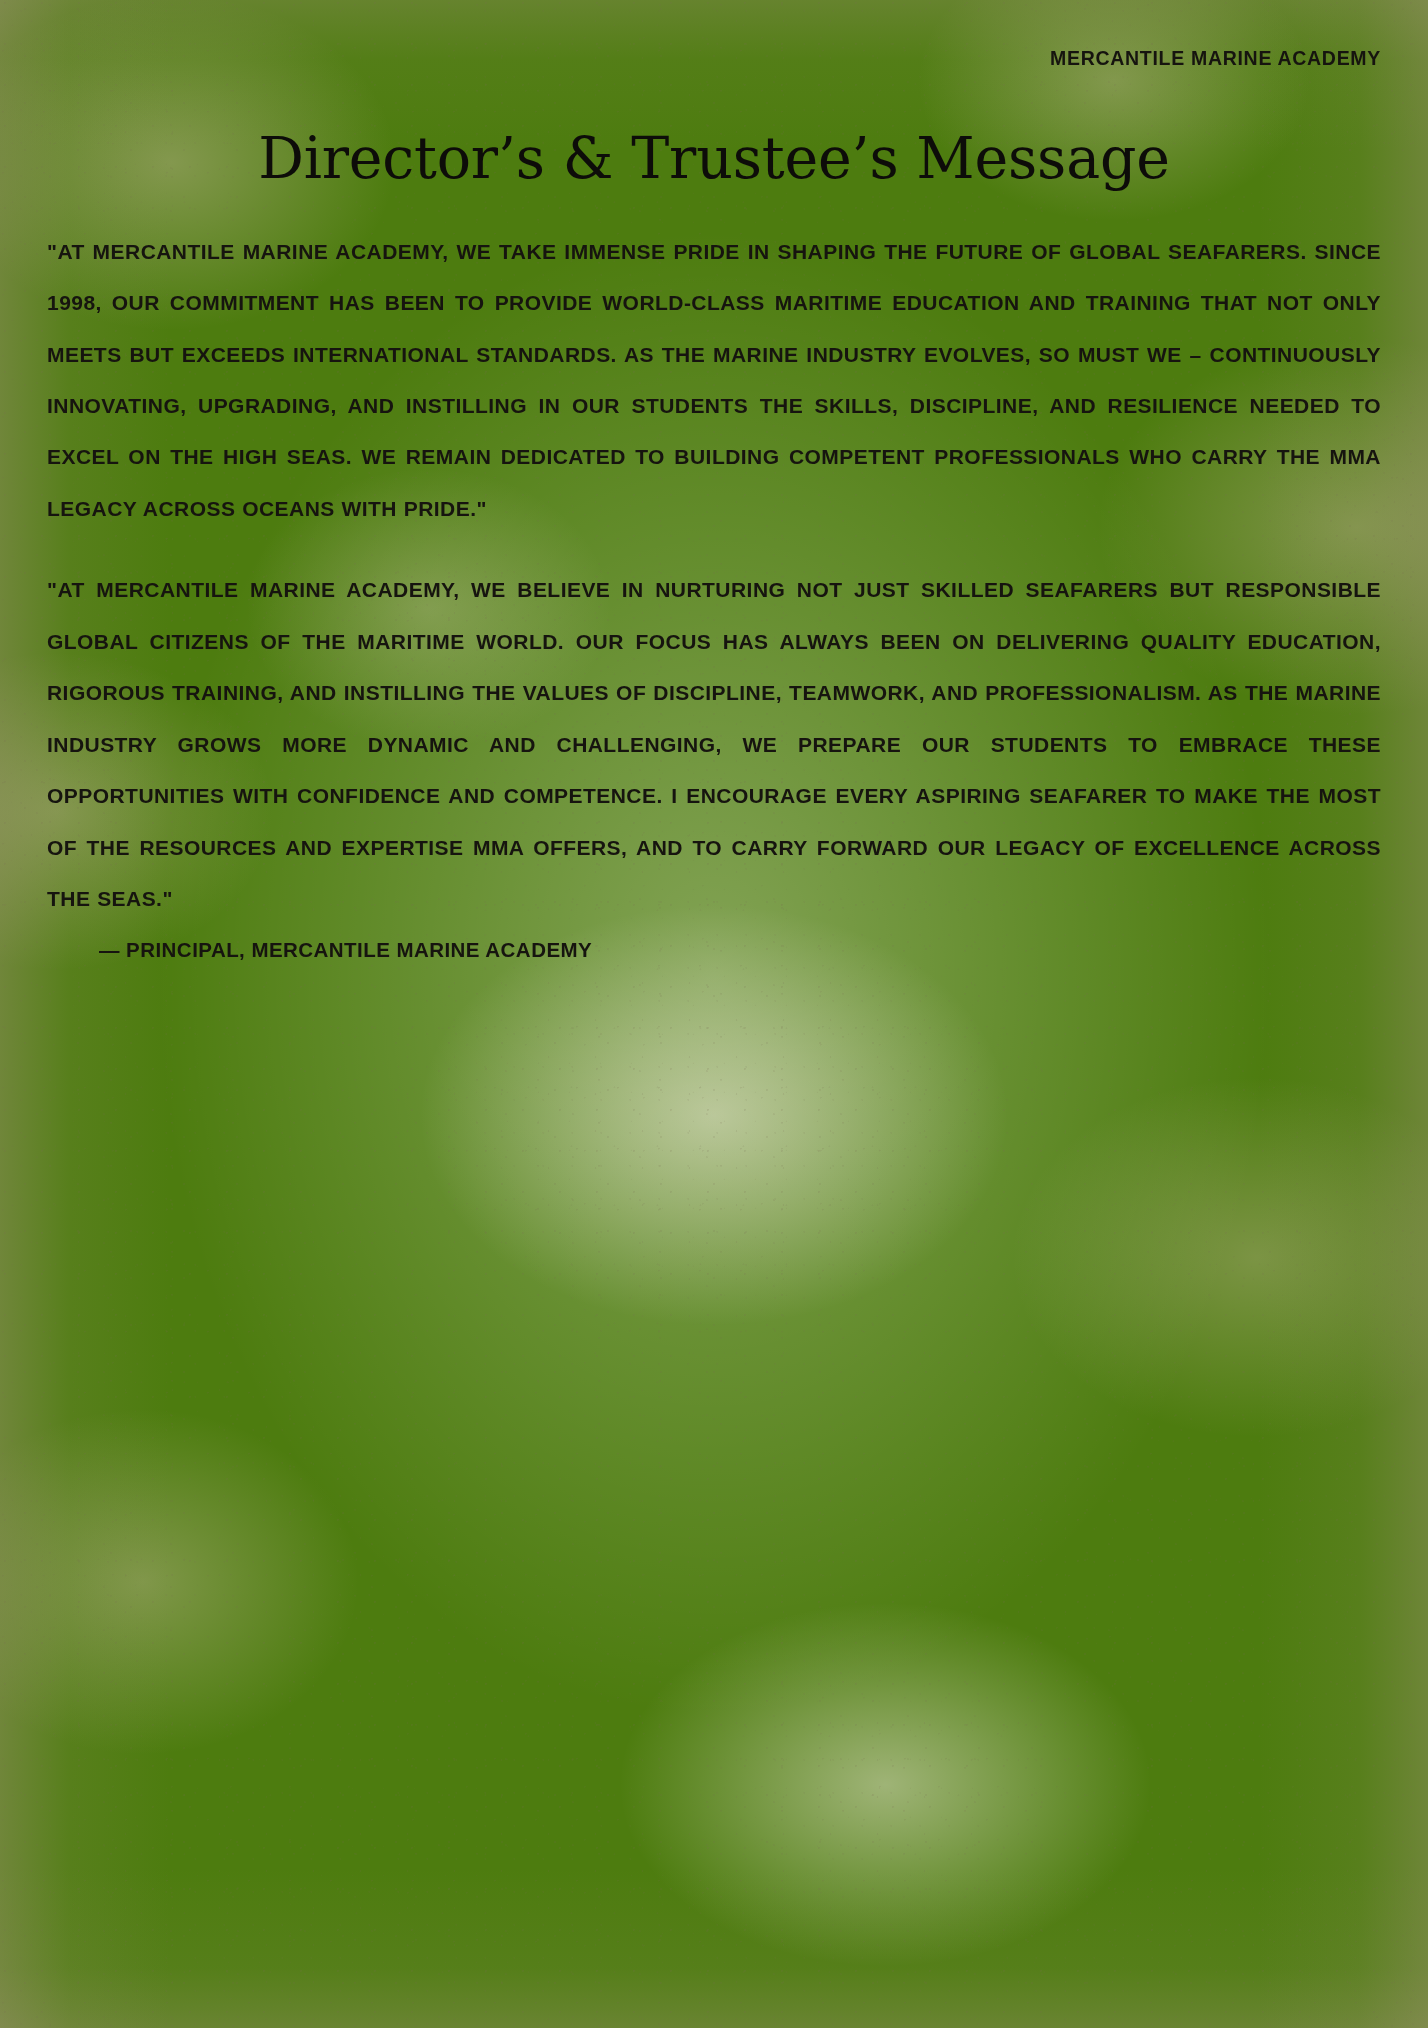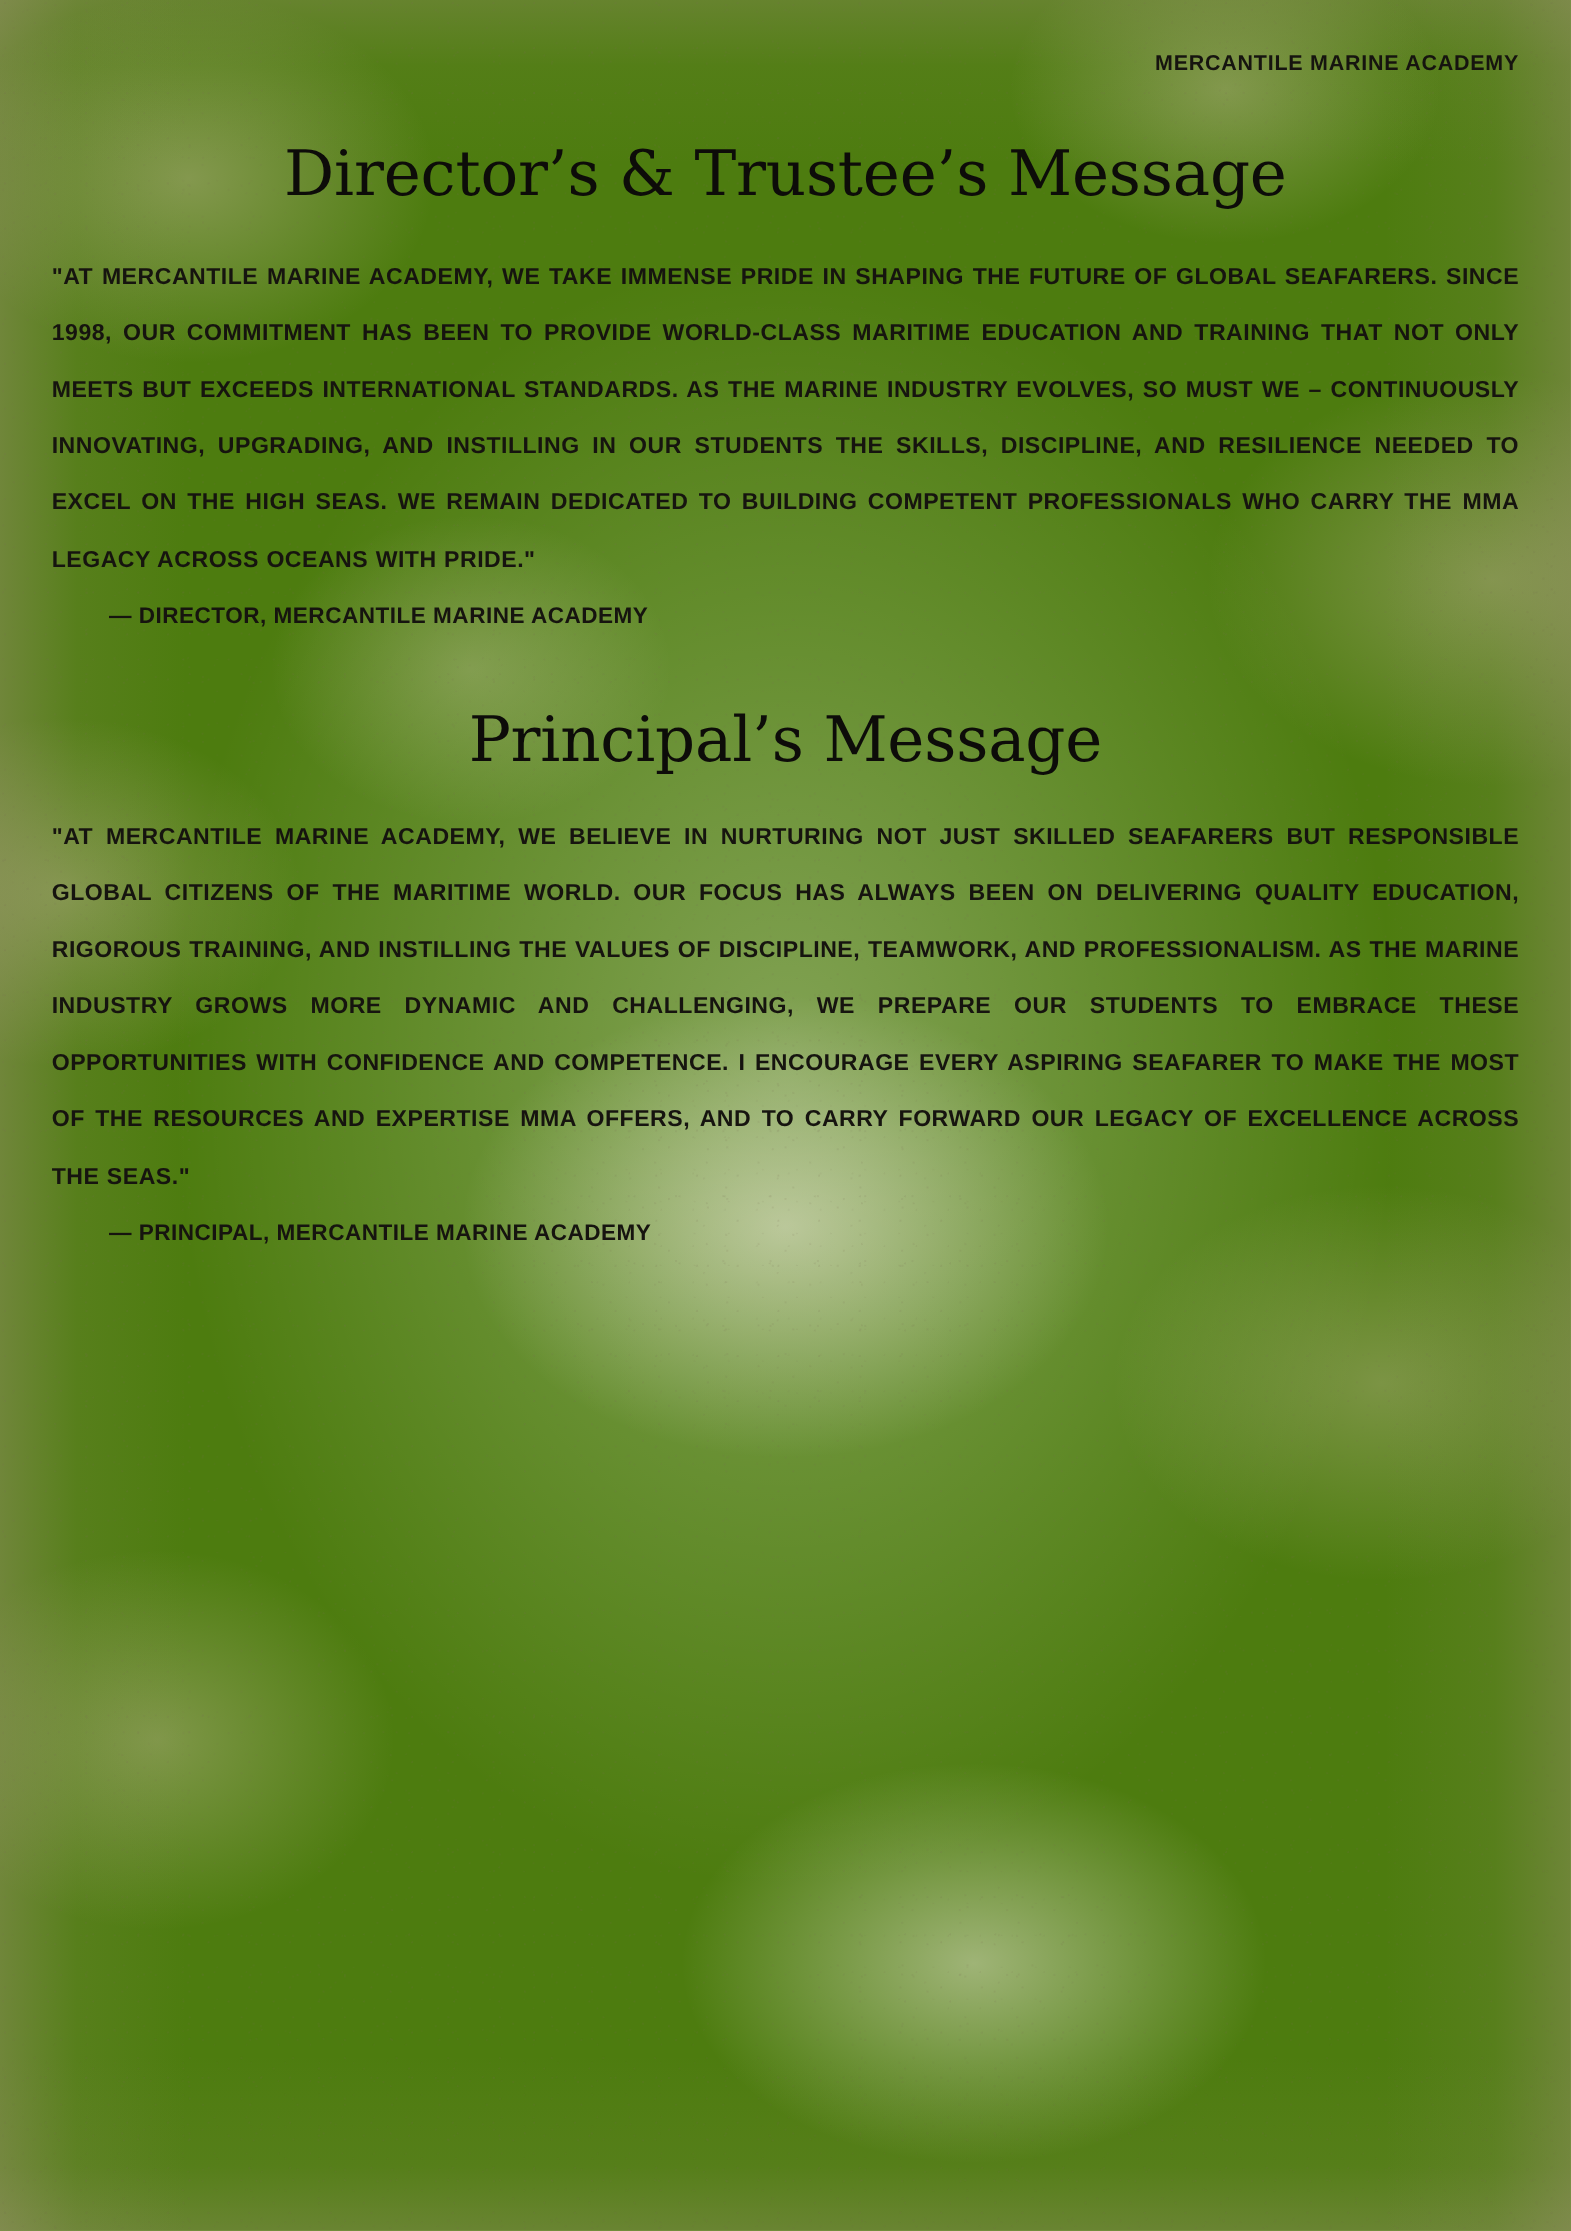--- a/index.html
+++ b/index.html
@@ -142,22 +142,20 @@
   <div class="paper-grain"></div>
 
   <div class="content">
 
     <div class="org-header">MERCANTILE MARINE ACADEMY</div>
 
     <h1 class="section-title title-director">Director’s &amp; Trustee’s Message</h1>
 
     <p class="message-body msg-director">"AT MERCANTILE MARINE ACADEMY, WE TAKE IMMENSE PRIDE IN SHAPING THE FUTURE OF GLOBAL SEAFARERS. SINCE 1998, OUR COMMITMENT HAS BEEN TO PROVIDE WORLD-CLASS MARITIME EDUCATION AND TRAINING THAT NOT ONLY MEETS BUT EXCEEDS INTERNATIONAL STANDARDS. AS THE MARINE INDUSTRY EVOLVES, SO MUST WE – CONTINUOUSLY INNOVATING, UPGRADING, AND INSTILLING IN OUR STUDENTS THE SKILLS, DISCIPLINE, AND RESILIENCE NEEDED TO EXCEL ON THE HIGH SEAS. WE REMAIN DEDICATED TO BUILDING COMPETENT PROFESSIONALS WHO CARRY THE MMA LEGACY ACROSS OCEANS WITH PRIDE."</p>
 
-    <p class="attribution">— DIRECTOR, MERCANTILE MARINE ACADEMY</p>
 
-    <h1 class="section-title title-principal">Principal’s Message</h1>
 
     <p class="message-body msg-principal">"AT MERCANTILE MARINE ACADEMY, WE BELIEVE IN NURTURING NOT JUST SKILLED SEAFARERS BUT RESPONSIBLE GLOBAL CITIZENS OF THE MARITIME WORLD. OUR FOCUS HAS ALWAYS BEEN ON DELIVERING QUALITY EDUCATION, RIGOROUS TRAINING, AND INSTILLING THE VALUES OF DISCIPLINE, TEAMWORK, AND PROFESSIONALISM. AS THE MARINE INDUSTRY GROWS MORE DYNAMIC AND CHALLENGING, WE PREPARE OUR STUDENTS TO EMBRACE THESE OPPORTUNITIES WITH CONFIDENCE AND COMPETENCE. I ENCOURAGE EVERY ASPIRING SEAFARER TO MAKE THE MOST OF THE RESOURCES AND EXPERTISE MMA OFFERS, AND TO CARRY FORWARD OUR LEGACY OF EXCELLENCE ACROSS THE SEAS."</p>
 
     <p class="attribution">— PRINCIPAL, MERCANTILE MARINE ACADEMY</p>
 
   </div>
 </div>
 
 </body></html>

